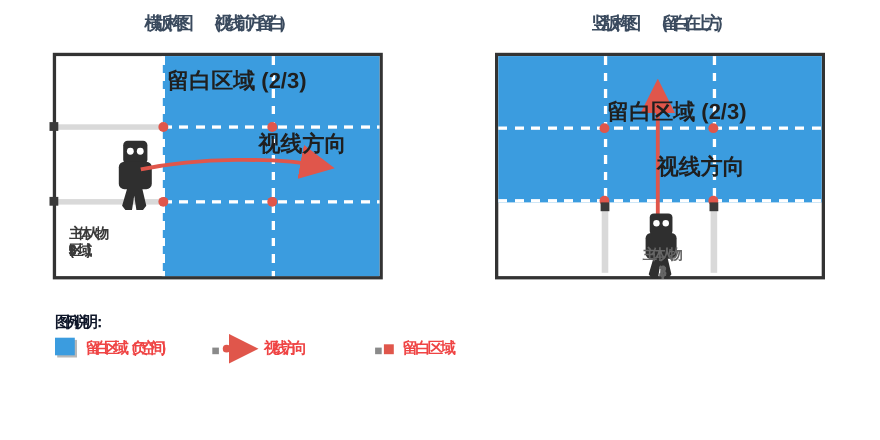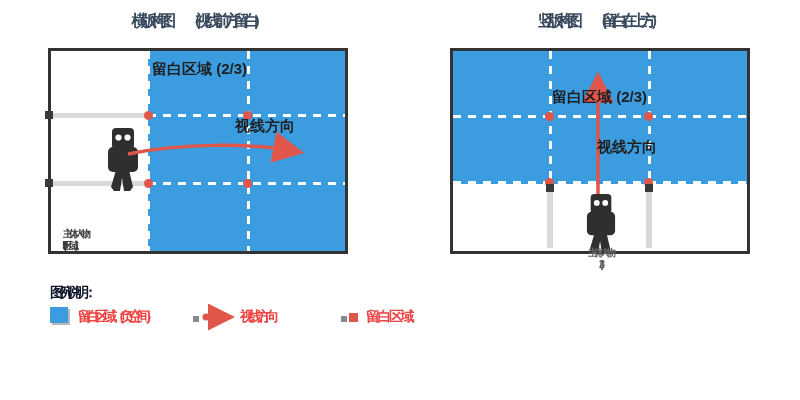--- a/index.html
+++ b/index.html
@@ -7,24 +7,24 @@
           font-family:"Liberation Sans","DejaVu Sans",sans-serif;color:#222;}
   .abs{position:absolute;}
   .frame{position:absolute;border:3px solid #333;box-sizing:border-box;background:#fff;}
   .blue{position:absolute;background:#3B9CDF;}
   .dash-h{position:absolute;height:3px;background:repeating-linear-gradient(90deg,#fff 0 8px,rgba(255,255,255,0) 8px 15px);}
   .dash-v{position:absolute;width:3px;background:repeating-linear-gradient(180deg,#fff 0 8px,rgba(255,255,255,0) 8px 15px);}
   .dot{position:absolute;width:9px;height:9px;border-radius:50%;background:#E0564B;}
   .bar-h{position:absolute;height:5px;background:#d9d9d9;}
   .bar-v{position:absolute;width:6px;background:#d9d9d9;}
   .tick{position:absolute;width:8px;height:8px;background:#3a3a3a;}
-  .lbl{position:absolute;font-size:15px;font-weight:bold;color:#1f1f1f;white-space:nowrap;}
+  .lbl{position:absolute;font-size:20px;font-weight:bold;color:#1f1f1f;white-space:nowrap;}
   .title{position:absolute;text-align:center;font-size:16px;color:#3A4A5E;font-weight:bold;}
   .garbled{letter-spacing:-0.4em;font-weight:bold;white-space:nowrap;display:inline-block;padding-right:2px;}
-  .sub-lbl{position:absolute;font-size:10px;color:#3a3a3a;line-height:1.2;margin-top:24px;}
+  .sub-lbl{position:absolute;font-size:13px;color:#3a3a3a;line-height:1.2;}
   .legend-lbl{position:absolute;font-size:14px;color:#ef4444;}
   .swatch-blue{position:absolute;width:18px;height:16px;background:#3B9CDF;box-shadow:2px 2px 0 #b8b8b8;}
   .red-sq{position:absolute;width:9px;height:9px;background:#E0564B;}
   .tick-sm{position:absolute;width:6px;height:6px;background:#8a8a8a;}
   svg{display:block;overflow:visible;}
 </style>
 </head>
 <body>
 
 <div class="canvas">

